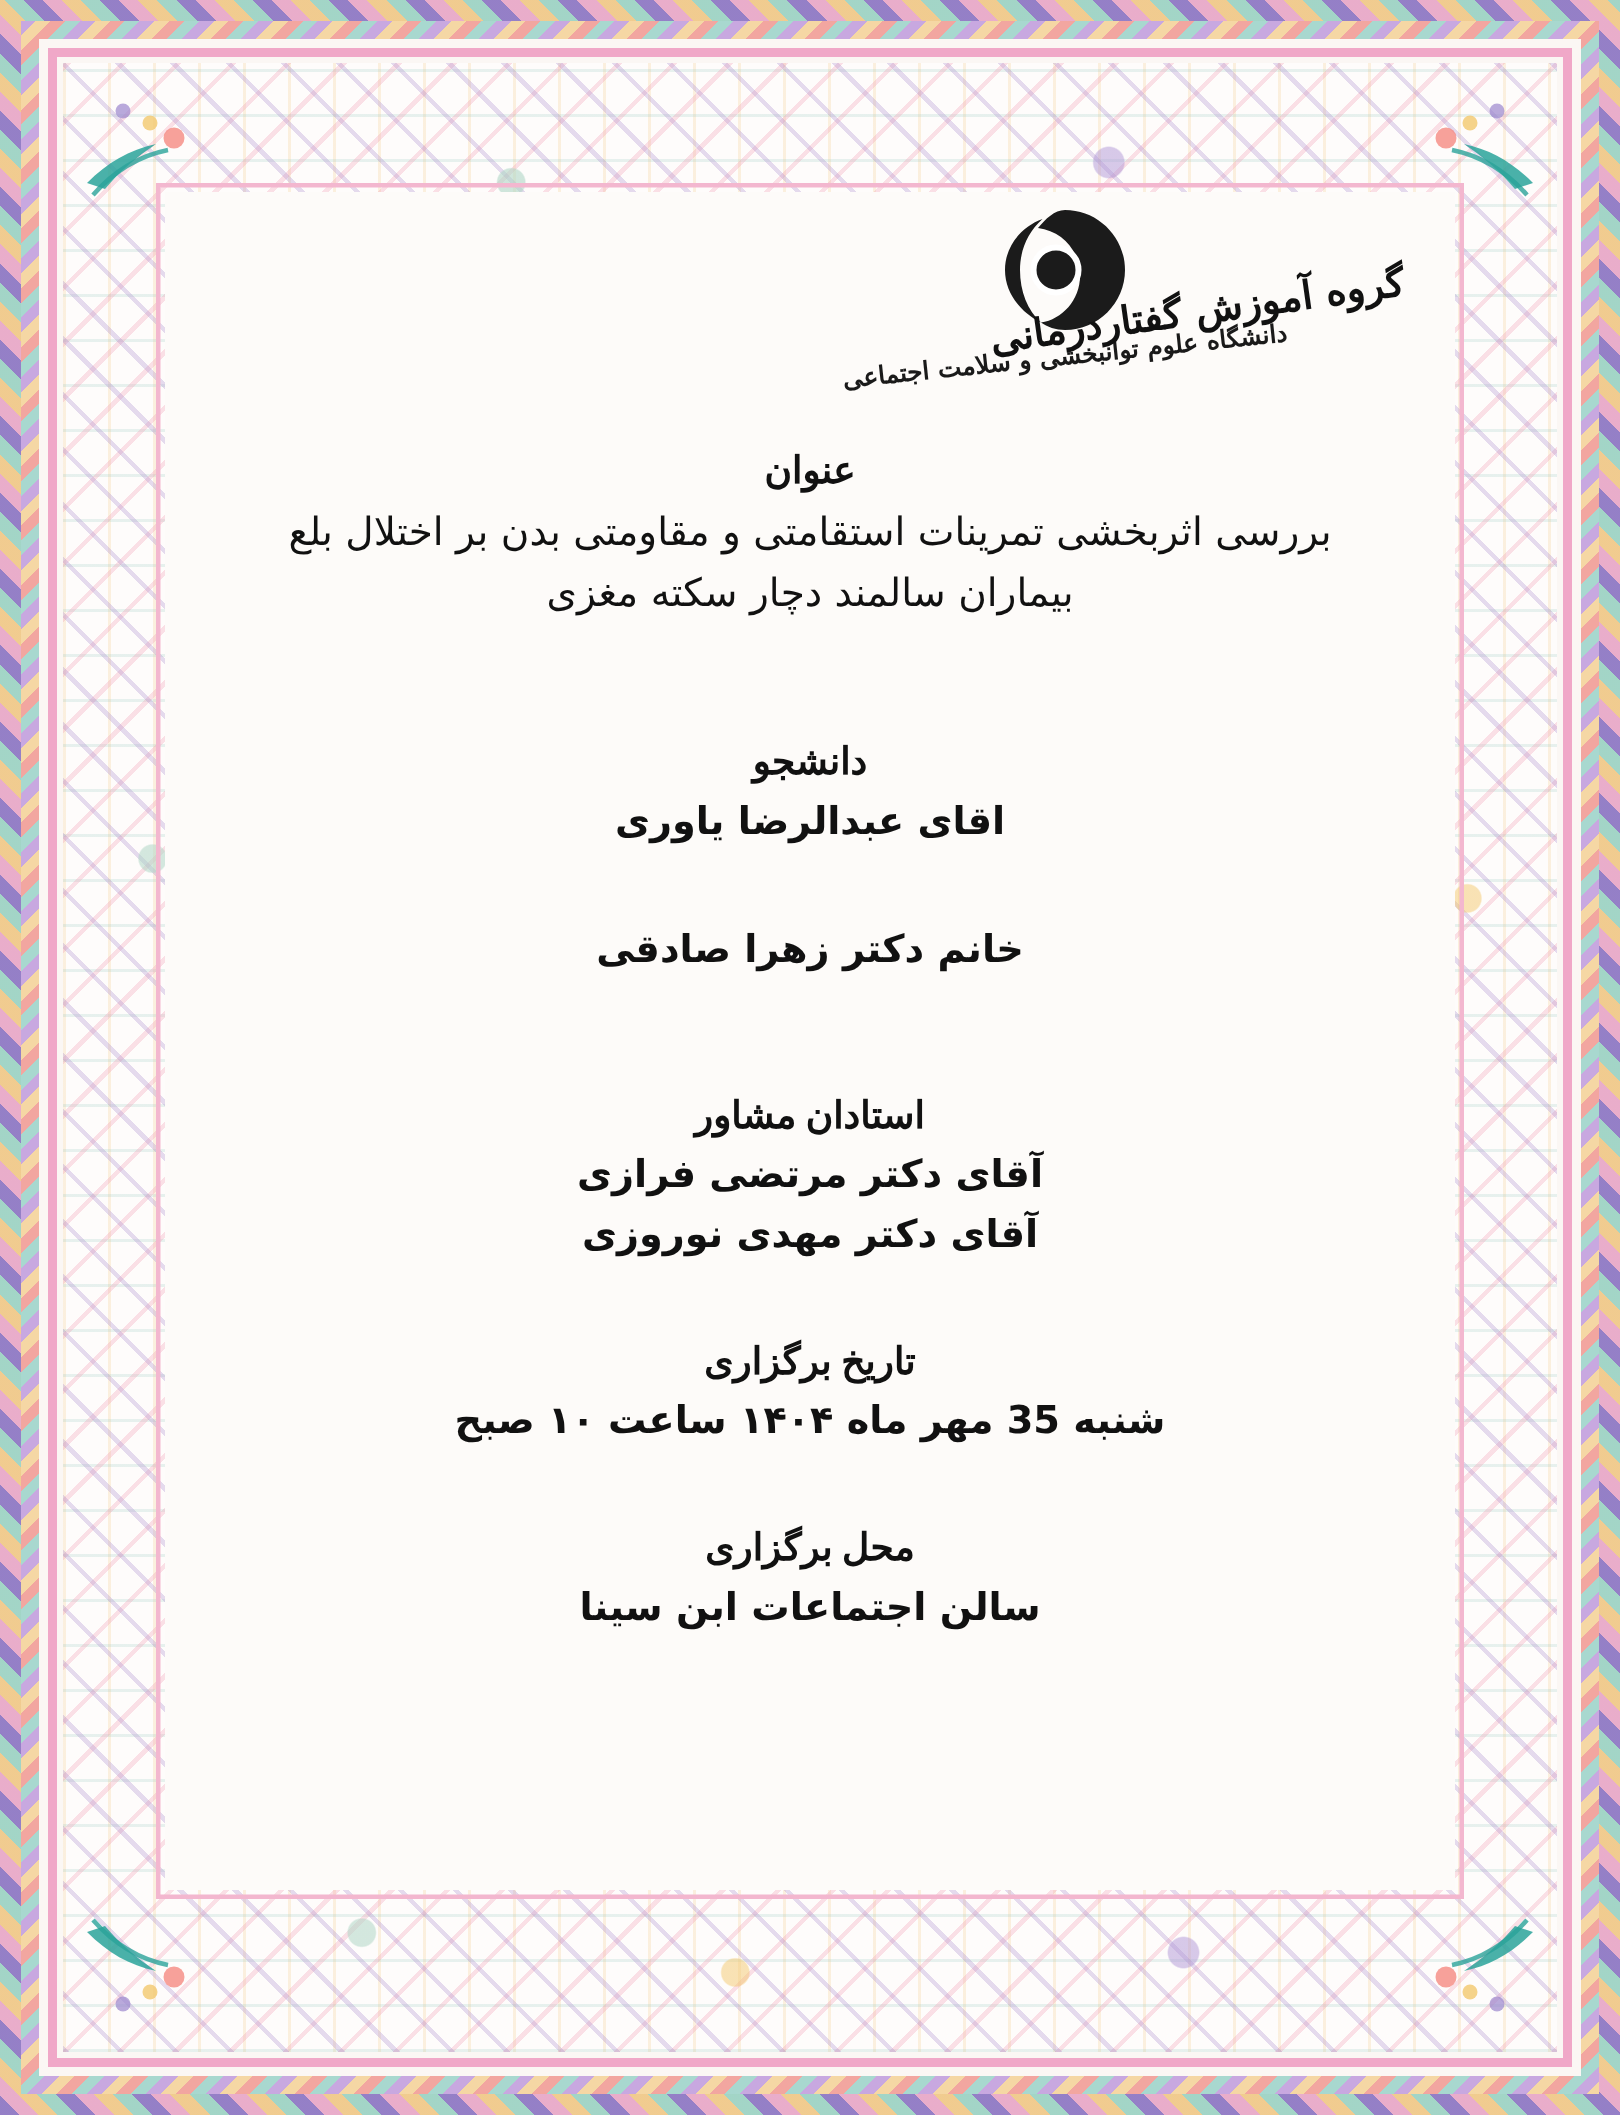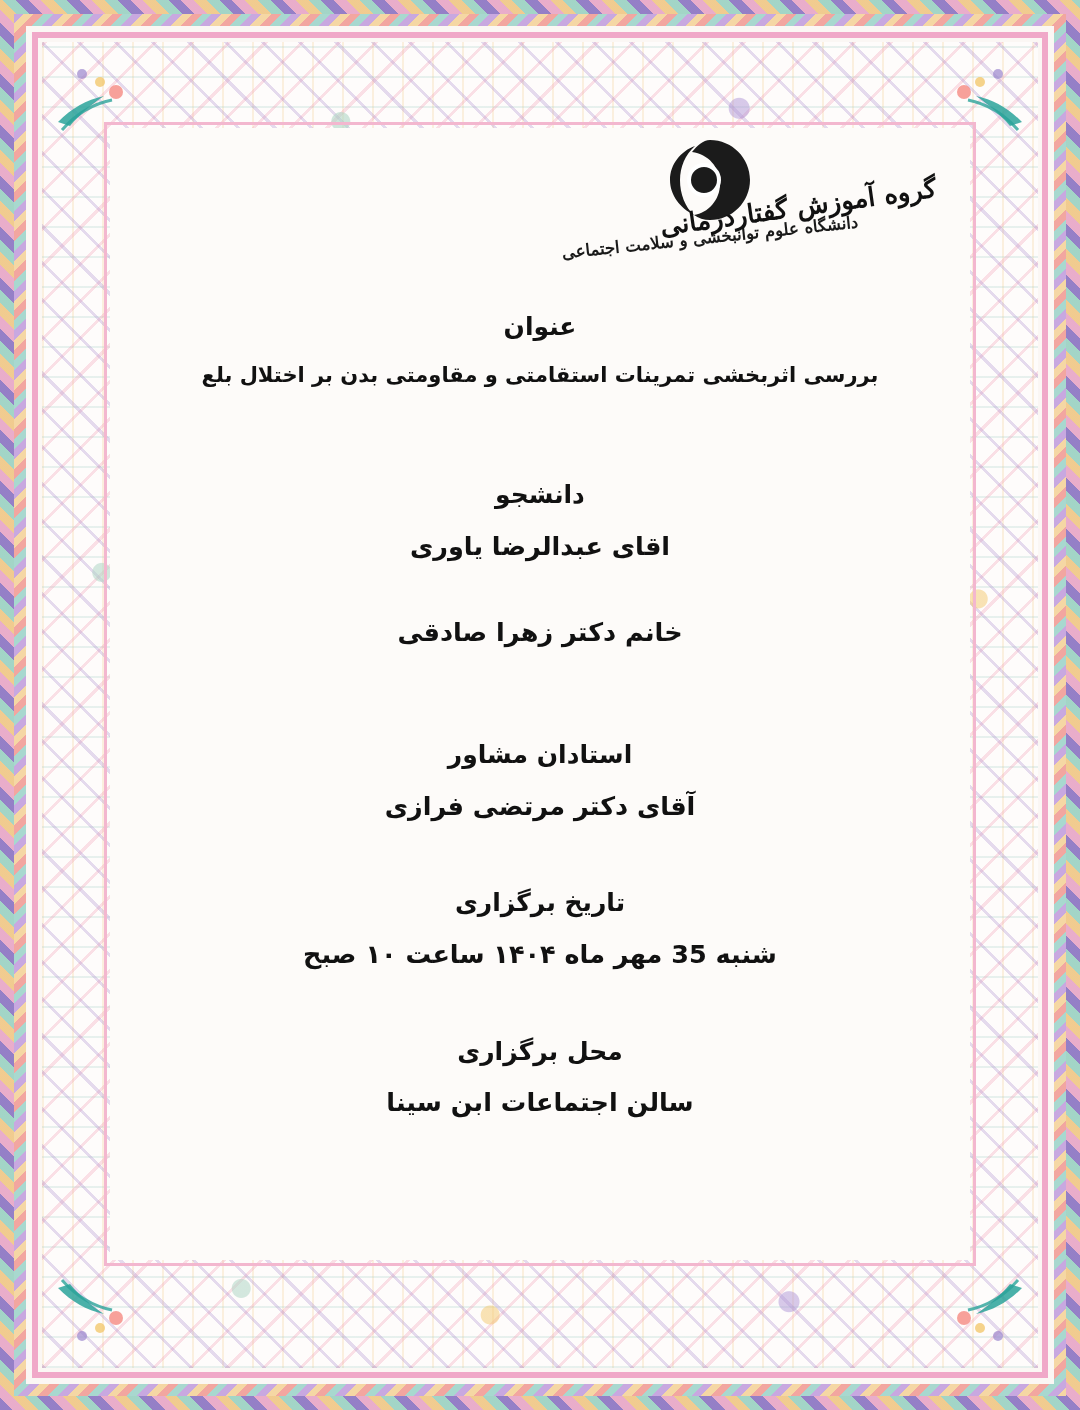--- a/index.html
+++ b/index.html
@@ -163,32 +163,33 @@
   .heading {
     font-size: 28px;
     font-weight: 700;
     letter-spacing: .3px;
     margin: 0 0 10px 0;
     line-height: 1.5;
   }
   .label {
     font-size: 25px;
     font-weight: 700;
-    margin: 12px;
+    margin: 0;
     line-height: 1.55;
+    font-family: Liberation Serif, serif;
   }
   .value {
     font-size: 25.5px;
     font-weight: 700;
     margin: 0;
     line-height: 1.55;
   }
   .title-line {
-    font-size: 21px;
-    font-weight: 700;
+    font-size: 26px;
+    font-weight: 400;
     line-height: 1.6;
     margin: 0;
   }
   .gap-lg { height: 72px; }
   .gap-md { height: 46px; }
 </style>
 </head>
 <body>
 
 <div class="poster">
@@ -252,34 +253,36 @@
       <div class="univ-name">دانشگاه علوم توانبخشی و سلامت اجتماعی</div>
     </div>
 
     <div class="dept-name">گروه آموزش گفتاردرمانی</div>
 
     <div class="main-stack">
 
 
       <div class="label">عنوان</div>
       <div class="title-line">بررسی اثربخشی تمرینات استقامتی و مقاومتی بدن بر اختلال بلع</div>
+      <div class="title-line">بیماران سالمند دچار سکته مغزی</div>
 
       <div class="gap-lg"></div>
 
       <div class="label">دانشجو</div>
       <div class="value">اقای عبدالرضا یاوری</div>
 
       <div class="gap-md"></div>
 
       <div class="value">خانم دکتر  زهرا صادقی</div>
 
       <div class="gap-lg"></div>
 
       <div class="label">استادان مشاور</div>
       <div class="value">آقای دکتر  مرتضی فرازی</div>
+      <div class="value">آقای دکتر مهدی نوروزی</div>
 
       <div class="gap-md"></div>
 
       <div class="label">تاریخ برگزاری</div>
       <div class="value">شنبه  35  مهر ماه ۱۴۰۴ ساعت ۱۰ صبح</div>
 
       <div class="gap-md"></div>
 
       <div class="label">محل برگزاری</div>
       <div class="value">سالن اجتماعات ابن سینا</div>

